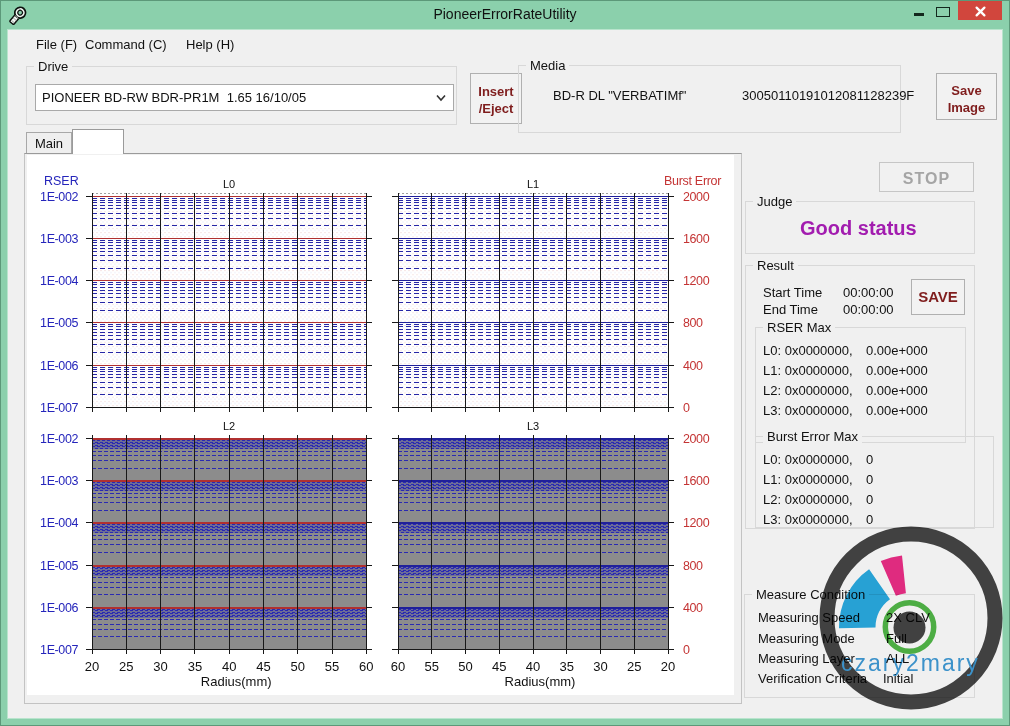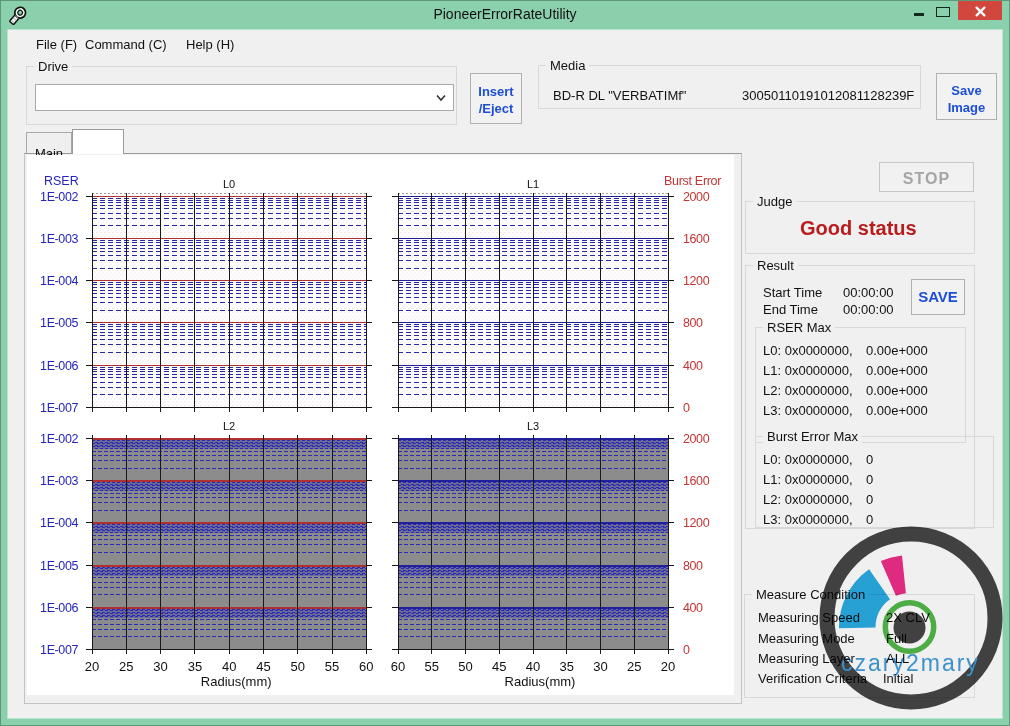--- a/index.html
+++ b/index.html
@@ -1,19 +1,19 @@
 <!DOCTYPE html>
 <html><head><meta charset="utf-8"><style>
 *{margin:0;padding:0;box-sizing:border-box}
 html,body{width:1010px;height:726px;overflow:hidden}
 body{font-family:"Liberation Sans",sans-serif;background:#8bd0ac;position:relative;font-size:13px;color:#111;box-shadow:inset 0 0 0 1px rgba(45,95,70,0.5)}
 .abs{position:absolute}
 .gb{position:absolute;border:1px solid #d8d8d8;}
 .gb>.lbl{position:absolute;top:-8px;left:7px;background:#f0f0f0;padding:0 4px;color:#111}
-.btn{position:absolute;background:#f2f2f2;border:1px solid #b0b0b0;text-align:center;font-weight:bold;color:#1d4ed8}
+.btn{position:absolute;background:#f2f2f2;border:1px solid #b0b0b0;text-align:center;font-weight:bold;color:#7f1d1d}
 </style></head>
 <body>
 
 <div class="abs" style="left:7px;top:29px;width:996px;height:690px;border:1px solid #b9e4cd;background:#f0f0f0"></div>
 
 <svg class="abs" style="left:8px;top:2px" width="24" height="24" viewBox="0 0 24 24">
  <g transform="translate(3.5,21) rotate(40)">
   <rect x="-2.6" y="-14" width="5.2" height="14" rx="1" fill="#f4f7f4" stroke="#0c120e" stroke-width="1.5"></rect>
   <circle cx="0" cy="-13.5" r="5.4" fill="#f4f7f4" stroke="#0c120e" stroke-width="1.7"></circle>
   <circle cx="0" cy="-13.5" r="2.3" fill="#8dcfad" stroke="#0c120e" stroke-width="1.2"></circle>
@@ -29,35 +29,36 @@
   </svg>
 
 <div class="abs" style="left:36px;top:37px">File (F)</div>
 <div class="abs" style="left:85px;top:37px">Command (C)</div>
 <div class="abs" style="left:186px;top:37px">Help (H)</div>
 
 <div class="gb" style="left:26px;top:66px;width:431px;height:59px">
     <span class="lbl">Drive</span>
   </div>
 <div class="abs" style="left:35px;top:84px;width:419px;height:27px;background:#fff;border:1px solid #a9a9a9">
+ <div style="position:absolute;left:6px;top:5px;font-size:13px">PIONEER BD-RW BDR-PR1M&nbsp; 1.65 16/10/05</div>
  <svg style="position:absolute;right:7px;top:9px" width="10" height="8" viewBox="0 0 10 8">
       <path d="M1,1.5 L5,6 L9,1.5" stroke="#333" stroke-width="1.6" fill="none"></path>
     </svg>
 </div>
 <div class="btn" style="left:470px;top:73px;width:52px;height:51px;font-size:13px;line-height:1.3;padding-top:10px">Insert<br>/Eject</div>
 
-<div class="gb" style="left:538px;top:65px;width:383px;height:44px">
+<div class="gb" style="left:518px;top:65px;width:383px;height:68px">
     <span class="lbl">Media</span>
   </div>
 <div class="abs" style="left:553px;top:88px">BD-R DL "VERBATIMf"</div>
 <div class="abs" style="left:742px;top:88px">30050110191012081128239F</div>
 <div class="btn" style="left:936px;top:73px;width:61px;height:47px;font-size:13px;line-height:1.3;padding-top:9px">Save<br>Image</div>
 
 <div class="abs" style="left:24px;top:153px;width:718px;height:551px;border:1px solid #c3c3c3;border-top:1px solid #9a9a9a;background:#f0f0f0"></div>
-<div class="abs" style="left:26px;top:132px;width:46px;height:21px;border:1px solid #a8a8a8;border-bottom:none;background:#efefef;text-align:center;padding-top:13px">Main</div>
+<div class="abs" style="left:26px;top:132px;width:46px;height:21px;border:1px solid #a8a8a8;border-bottom:none;background:#efefef;text-align:center;padding-top:3px">Main</div>
 <div class="abs" style="left:72px;top:129px;width:52px;height:25px;border:1px solid #9a9a9a;border-bottom:none;background:#fff;text-align:center;padding-top:23px">Detail</div>
 
 <div class="abs" style="left:27px;top:155px;width:707px;height:540px;background:#fff"></div>
 
 <svg width="1010" height="726" viewBox="0 0 1010 726" style="position:absolute;left:0;top:0" font-family="Liberation Sans, sans-serif">
 <defs>
       <pattern id="pinkrows" width="4" height="4.22" patternUnits="userSpaceOnUse">
         <rect x="0" y="0" width="2" height="1" fill="rgba(210,130,130,0.18)"></rect>
         <rect x="2" y="2" width="2" height="1" fill="rgba(130,130,210,0.12)"></rect>
       </pattern>
@@ -424,21 +425,21 @@
 <text x="683" y="611.8" font-size="12.5" fill="#c43434" letter-spacing="-0.4">400</text>
 <text x="683" y="411.8" font-size="12.5" fill="#c43434" letter-spacing="-0.4">0</text>
 <text x="683" y="654.0" font-size="12.5" fill="#c43434" letter-spacing="-0.4">0</text>
 </svg>
 
 <div class="abs" style="left:879px;top:162px;width:95px;height:30px;border:1px solid #c6c6c6;background:#f1f1f1;color:#a5a5a5;font-weight:bold;font-size:16px;text-align:center;letter-spacing:1px;padding-top:7px">STOP</div>
 
 <div class="gb" style="left:745px;top:201px;width:230px;height:53px">
     <span class="lbl">Judge</span>
   </div>
-<div class="abs" style="left:800px;top:217px;font-size:20px;font-weight:bold;color:#b91c1c">Good status</div>
+<div class="abs" style="left:800px;top:217px;font-size:20px;font-weight:bold;color:#a21caf">Good status</div>
 
 <div class="gb" style="left:745px;top:265px;width:230px;height:264px">
     <span class="lbl">Result</span>
   </div>
 <div class="abs" style="left:763px;top:285px">Start Time</div>
 <div class="abs" style="left:843px;top:285px">00:00:00</div>
 <div class="abs" style="left:763px;top:302px">End Time</div>
 <div class="abs" style="left:843px;top:302px">00:00:00</div>
 <div class="btn" style="left:911px;top:279px;width:54px;height:36px;font-size:15px;padding-top:8px">SAVE</div>
 

